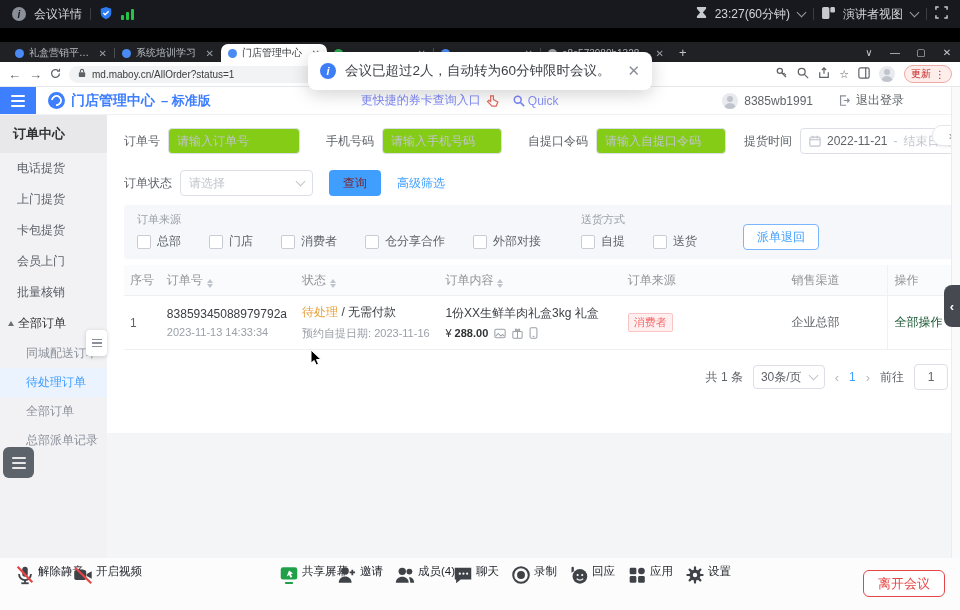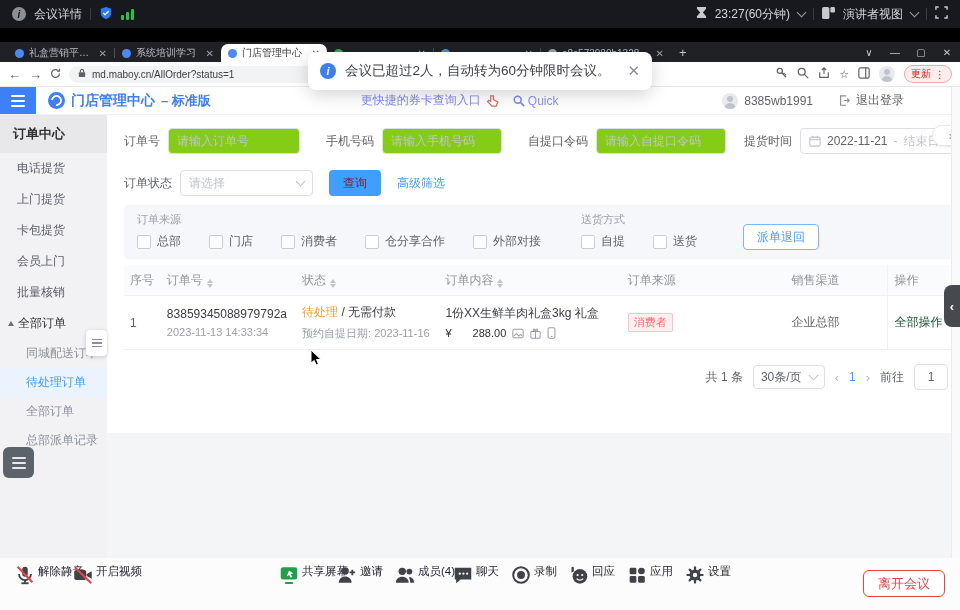--- a/index.html
+++ b/index.html
@@ -106,21 +106,21 @@
     padding:0 6px;border-bottom:1px solid #eef0f3;white-space:nowrap;}
   .grid td{border-bottom:1px solid #eef0f3;padding:8px 6px;vertical-align:middle;color:#5f6368;}
   .grid th.opcol,.grid td.opcol{border-left:1px solid #f0f1f3;}
   .sort{display:inline-flex;flex-direction:column;gap:1px;margin-left:4px;vertical-align:1px;}
   .sort i{width:0;height:0;border-left:3px solid transparent;border-right:3px solid transparent;display:block;}
   .sort .u{border-bottom:4px solid #c0c4cc;}
   .sort .d{border-top:4px solid #c0c4cc;}
   .t-main{color:#3a3d42;}
   .t-sub{color:#9aa0a8;margin-top:5px;font-size:11px;}
   .status-org{color:#e6a23c;}
-  .price{color:#303133;font-weight:normal;margin-left:18px;}
+  .price{color:#303133;font-weight:bold;}
   .mini-ic{display:inline-block;vertical-align:-2px;margin-left:3px;}
   .tag{display:inline-block;padding:1px 5px;font-size:11px;color:#f56c6c;background:#fef0f0;
     border:1px solid #fbc4c4;border-radius:2px;}
   .op-link{color:#14532d;display:inline-flex;align-items:flex-start;gap:4px;}
   .chev-b{width:6px;height:6px;border-right:1.3px solid #409eff;border-bottom:1.3px solid #409eff;
     display:inline-block;transform:rotate(45deg);margin-top:-3px;}
 
   .pager{display:flex;align-items:center;justify-content:flex-end;gap:10px;font-size:12px;color:#5f6368;
     margin-top:14px;padding-right:2px;}
   .pp-select{height:22px;border:1px solid #dcdfe6;border-radius:4px;display:flex;align-items:center;gap:8px;

